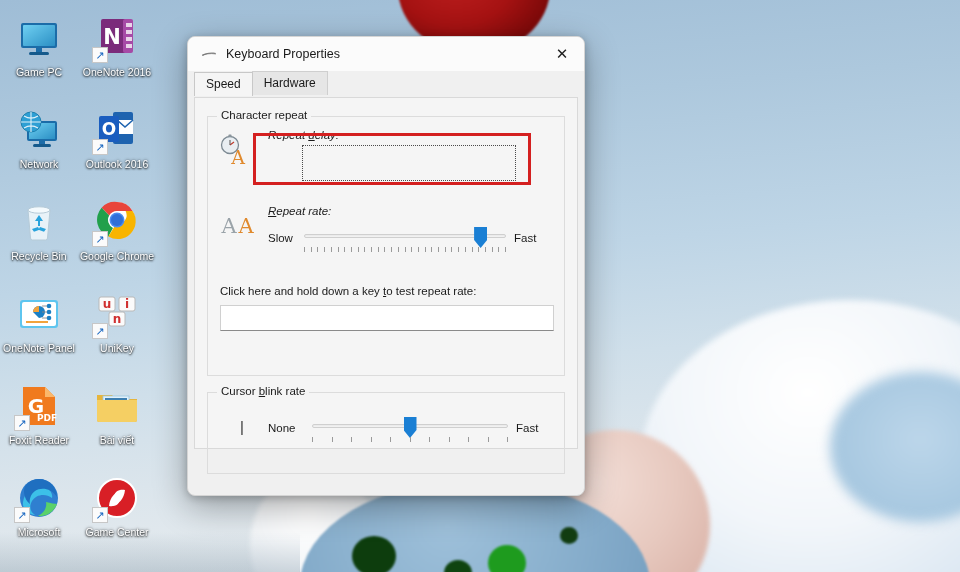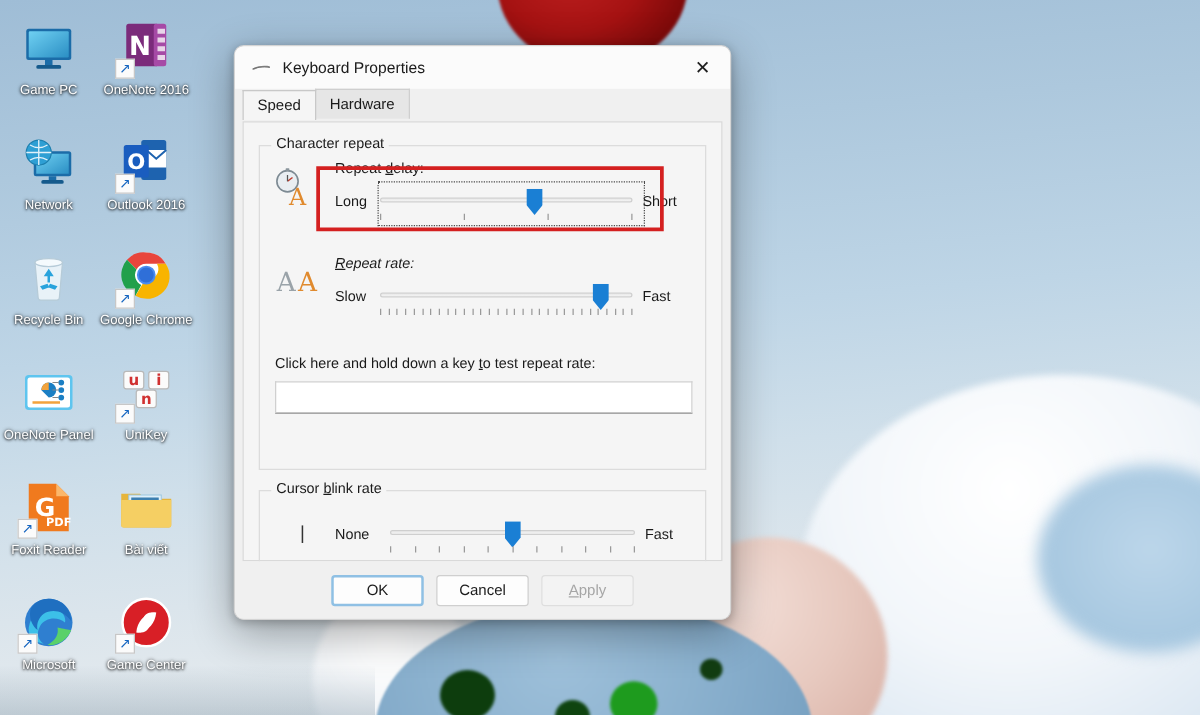--- a/index.html
+++ b/index.html
@@ -435,38 +435,24 @@
       <div class="field-icon" style="left:10px; top:16px;">
         <svg viewBox="0 0 34 34" width="34" height="34">
           <circle cx="12" cy="12" r="8.5" fill="#e9eef2" stroke="#7d8a93" stroke-width="1.3"></circle>
           <path d="M12 12l4-3" stroke="#c0392b" stroke-width="1.2"></path>
           <path d="M12 12v-5" stroke="#555" stroke-width="1"></path>
           <rect x="10.5" y="1.6" width="3" height="2.4" rx="0.6" fill="#8a959c"></rect>
           <text x="20" y="31" font-family="DejaVu Serif" font-size="19" fill="#e08a2e" text-anchor="middle">A</text>
         </svg>
       </div>
 
-      <div class="field-label" style="left:60px; top:12px;">
+      <div class="field-label" style="left:60px; top:12px;font-style:italic;">
         <span>Repeat <span class="u">d</span>elay:</span>
       </div>
 
-      <div class="slider-row" style="left:60px; top:32px; width:300px;">
-        <span class="end-label" style="width:36px;">Long</span>
-        <div class="slider" id="slider-delay" style="width:202px;">
-          <div class="track"></div>
-          <div class="thumb" id="thumb-delay" style="left: 117.18px;"></div>
-          <div class="ticks" id="ticks-delay">
-              <div class="tick" style="left: 0px;"></div>
-              <div class="tick" style="left: 67px;"></div>
-              <div class="tick" style="left: 134px;"></div>
-              <div class="tick" style="left: 201px;"></div>
-            </div>
-        </div>
-        <span class="end-label" style="margin-left:8px;">Short</span>
-      </div>
       <div id="focus-rect" style="left:94px; top:28px; width:214px; height:36px;"></div>
 
       <div class="field-icon" style="left:10px; top:92px;">
         <svg viewBox="0 0 40 30" width="40" height="30">
           <text x="11" y="24" font-family="DejaVu Serif" font-size="21" fill="#9aa3a9" text-anchor="middle">A</text>
           <text x="28" y="24" font-family="DejaVu Serif" font-size="21" fill="#e08a2e" text-anchor="middle">A</text>
         </svg>
       </div>
 
       <div class="field-label" style="left:60px; top:88px;font-style:italic;">
@@ -542,21 +528,16 @@
               <div class="tick" style="left: 175.5px;"></div>
               <div class="tick" style="left: 195px;"></div>
             </div>
         </div>
         <span class="end-label" style="margin-left:8px;">Fast</span>
       </div>
     </div>
 
   </div>
 
-  <div id="buttonbar">
-    <button class="dlg-btn default">OK</button>
-    <button class="dlg-btn">Cancel</button>
-    <button class="dlg-btn disabled"><span class="u">A</span>pply</button>
-  </div>
 
 </div>
 
 <div id="redbox" style="left:253px; top:133px; width:278px; height:52px;"></div>
 
 </body></html>

